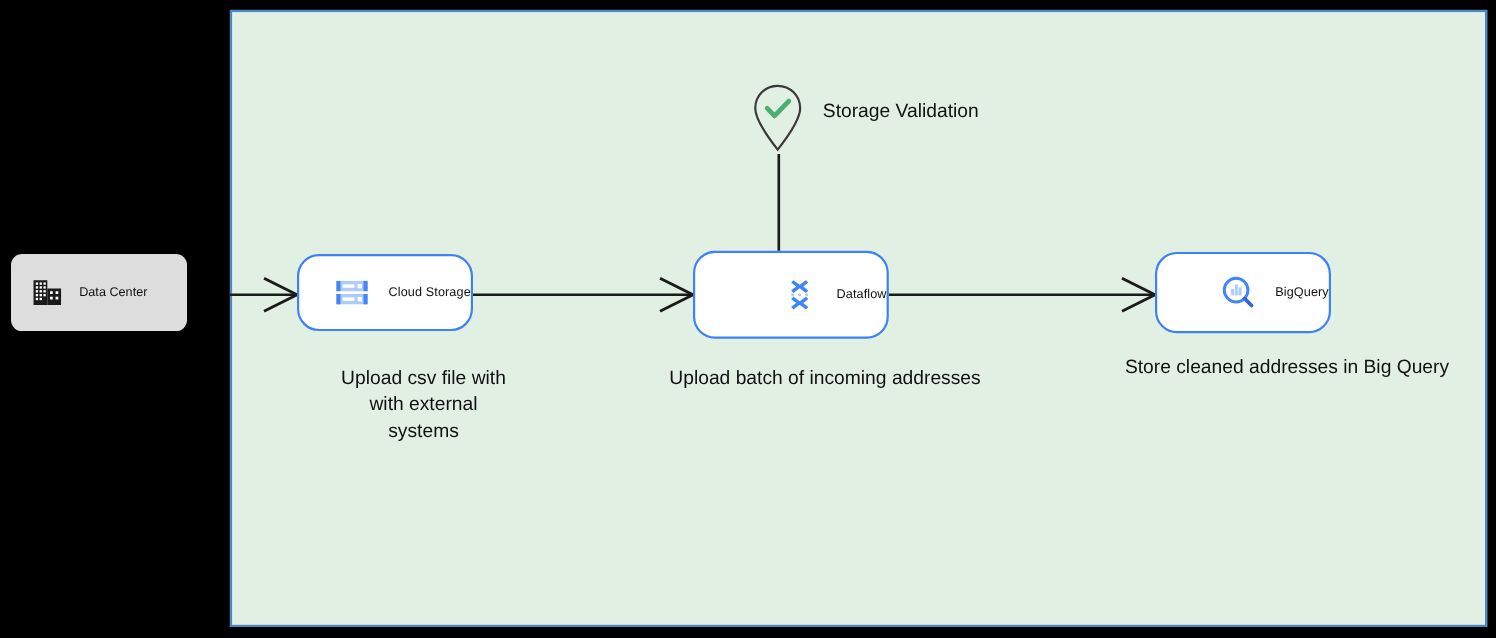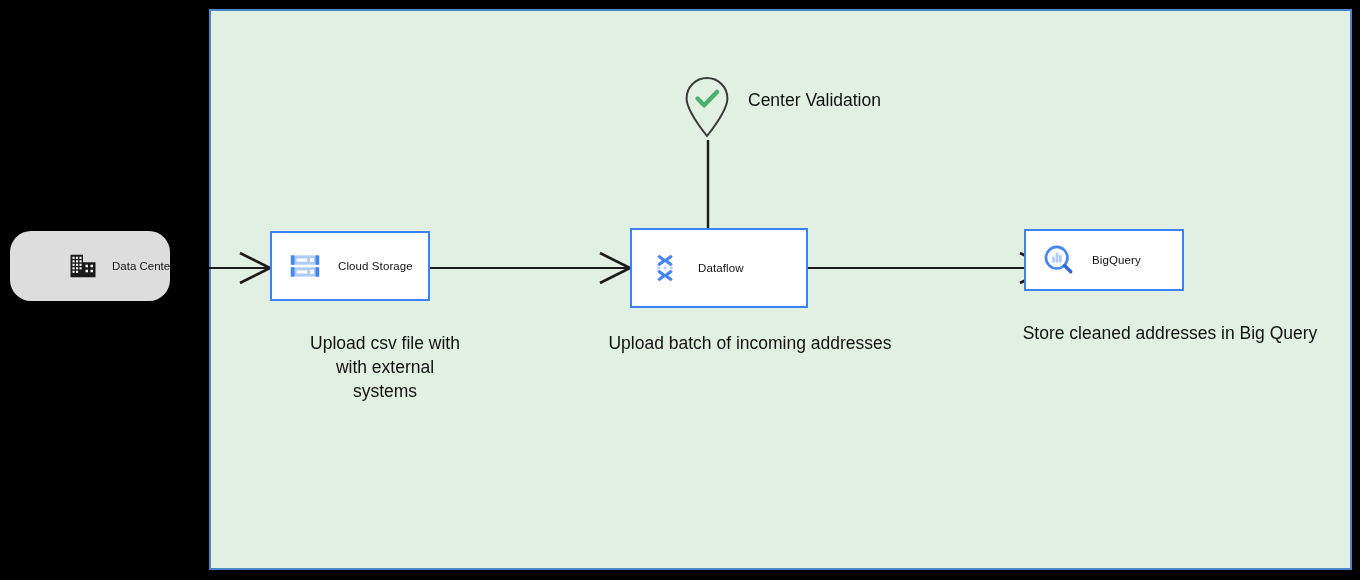--- a/index.html
+++ b/index.html
@@ -27,21 +27,22 @@
     box-sizing: border-box;
   }
   
   .node {
     position: absolute;
     box-sizing: border-box;
     display: flex;
     align-items: center;
     background: #ffffff;
     border: 2px solid #3b82f6;
-    border-radius: 0;
+    border-radius: 20px;
+    justify-content: flex-end;
   }
   .node .node-icon {
     width: 34px;
     height: 34px;
     margin-left: 16px;
     flex: 0 0 auto;
     display: block;
   }
   .node .node-label {
     font-size: 11.5px;
@@ -56,38 +57,37 @@
     width: 160px;
     height: 70px;
   }
   #node-dataflow {
     left: 630px;
     top: 228px;
     width: 178px;
     height: 80px;
   }
   #node-bigquery {
-    left: 1024px;
+    left: 1050px;
     top: 229px;
     width: 160px;
-    height: 62px;
+    height: 74px;
   }
   
   #node-data-center {
     position: absolute;
     left: 10px;
     top: 231px;
     width: 160px;
     height: 70px;
     box-sizing: border-box;
     background: #dddddd;
-    border-radius: 21px;
+    border-radius: 10px;
     display: flex;
     align-items: center;
-    padding-left: 40px;
   }
   #node-data-center .node-icon {
     width: 30px;
     height: 30px;
     margin-left: 18px;
     flex: 0 0 auto;
   }
   #node-data-center .node-label {
     font-size: 11.5px;
     color: #111111;
@@ -254,21 +254,21 @@
     </svg>
     <span class="node-label">BigQuery</span>
   </div>
 
   <div id="node-address-api">
     <svg class="pin-icon" viewBox="0 0 46 62" xmlns="http://www.w3.org/2000/svg">
       <path d="M23 2 C11.6 2 2.6 11.0 2.6 22.4 C2.6 33.0 17.5 53.0 23 60 C28.5 53.0 43.4 33.0 43.4 22.4 C43.4 11.0 34.4 2 23 2 Z" fill="none" stroke="#3a3a3a" stroke-width="2"></path>
       <path d="M13.5 22.5 l6.6 6.8 l13.0 -13.4" fill="none" stroke="#4caf6e" stroke-width="4.4" stroke-linecap="round" stroke-linejoin="round"></path>
     </svg>
     <div class="api-label">
-      <div>Center Validation</div>
+      <div>Storage Validation</div>
     </div>
   </div>
 
   <div class="caption" id="caption-cloud-storage">
     <div>Upload csv file with</div>
     <div>with external</div>
     <div>systems</div>
   </div>
 
   <div class="caption" id="caption-dataflow">Upload batch of incoming addresses</div>

